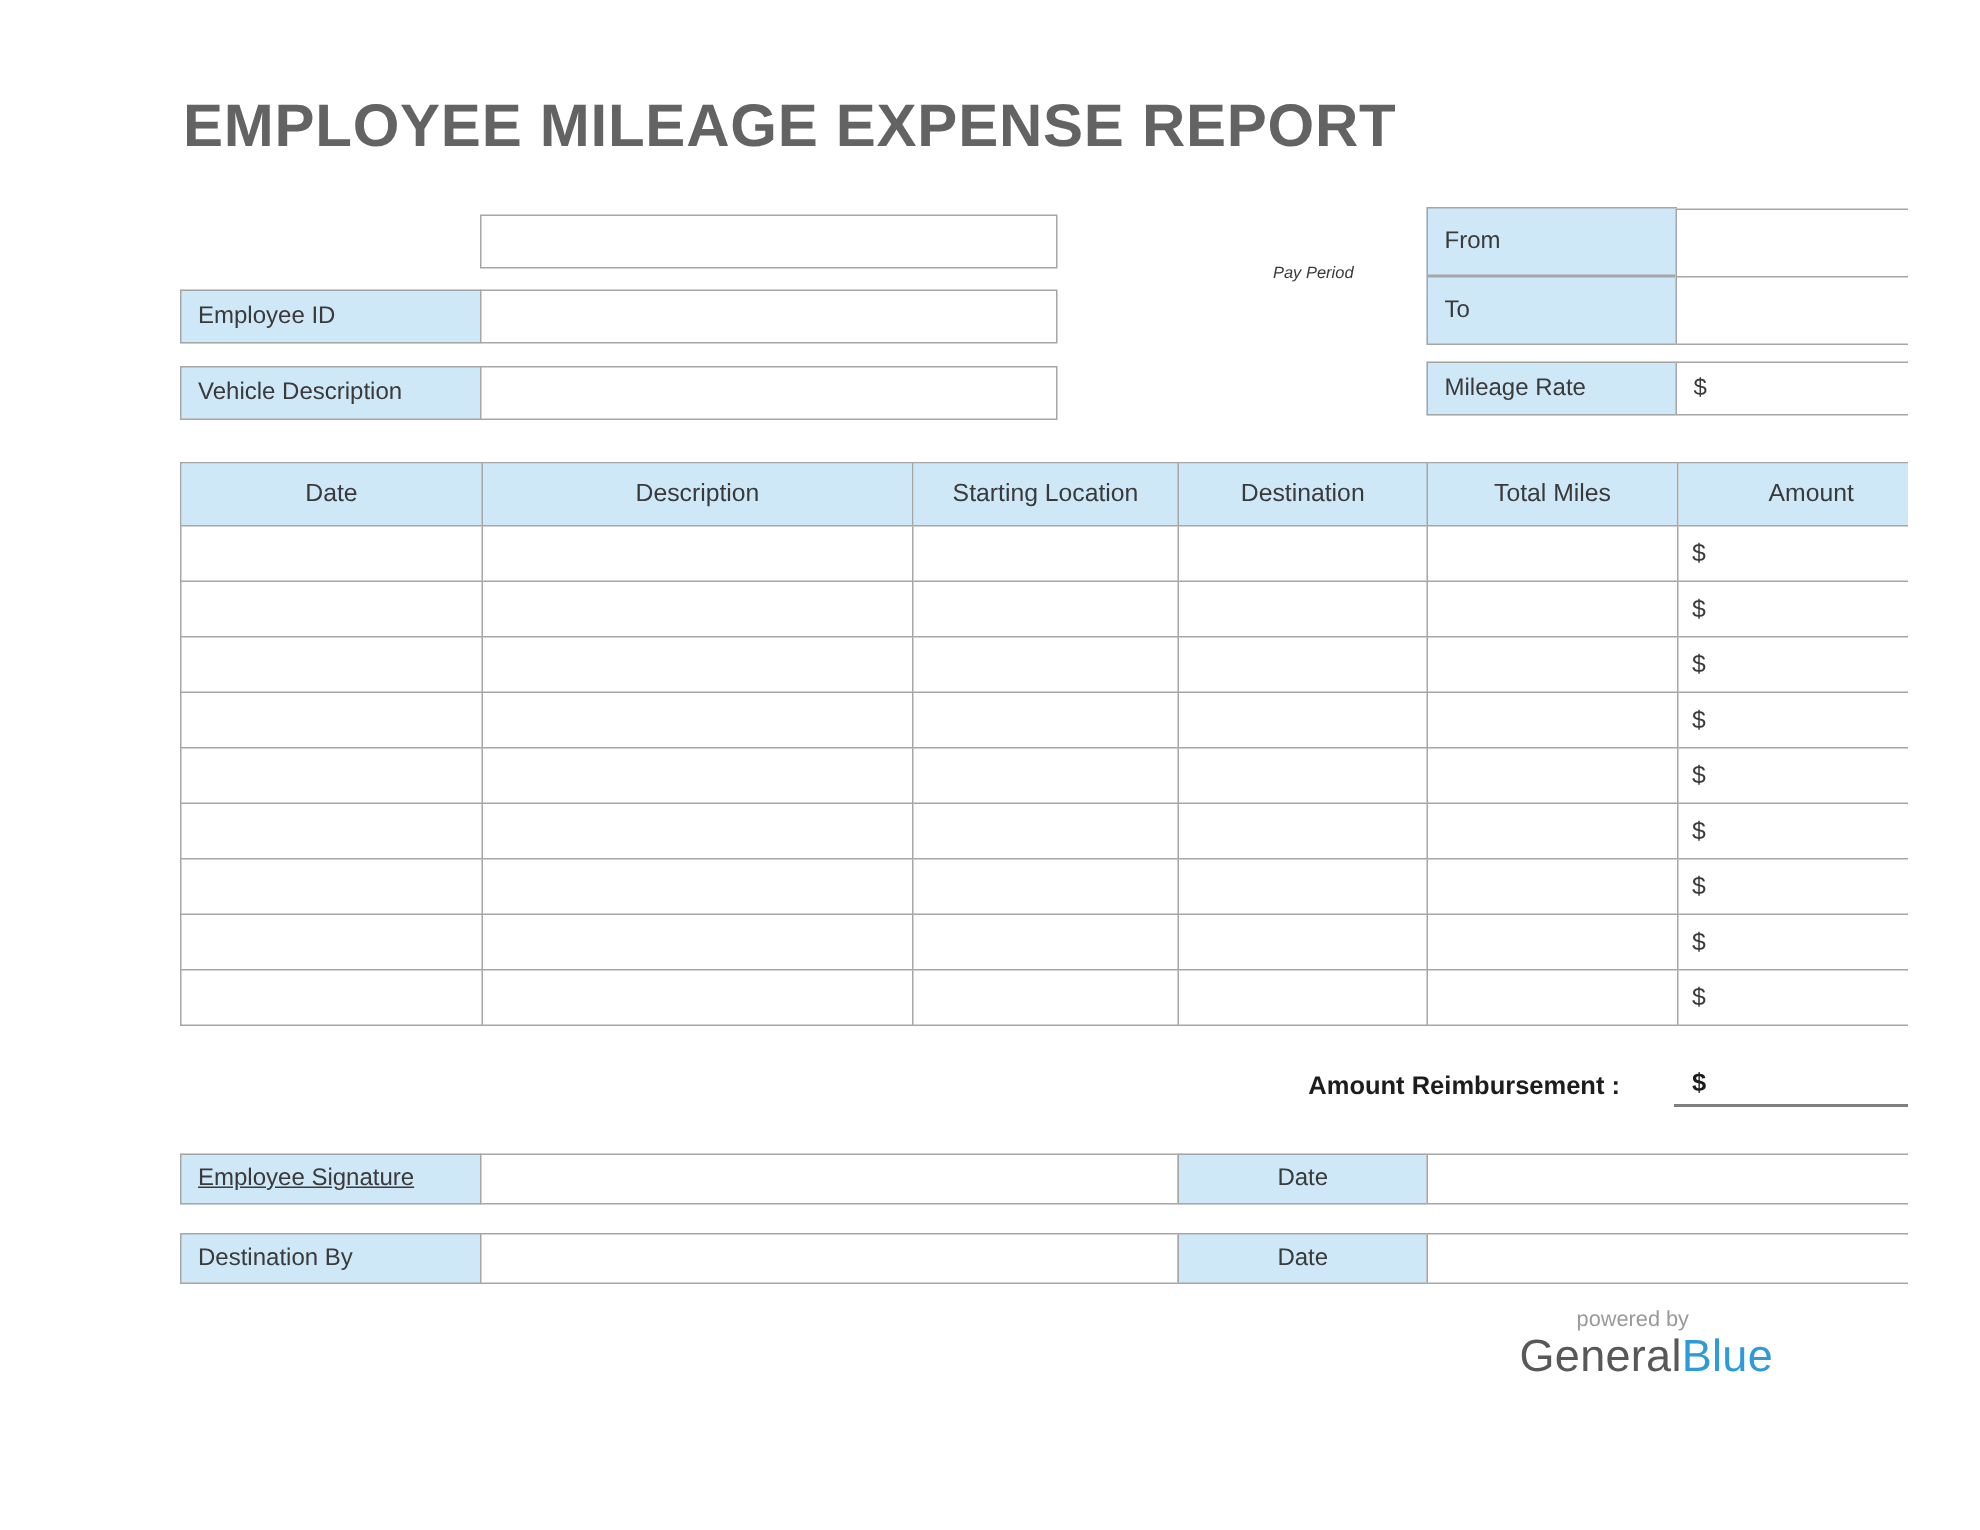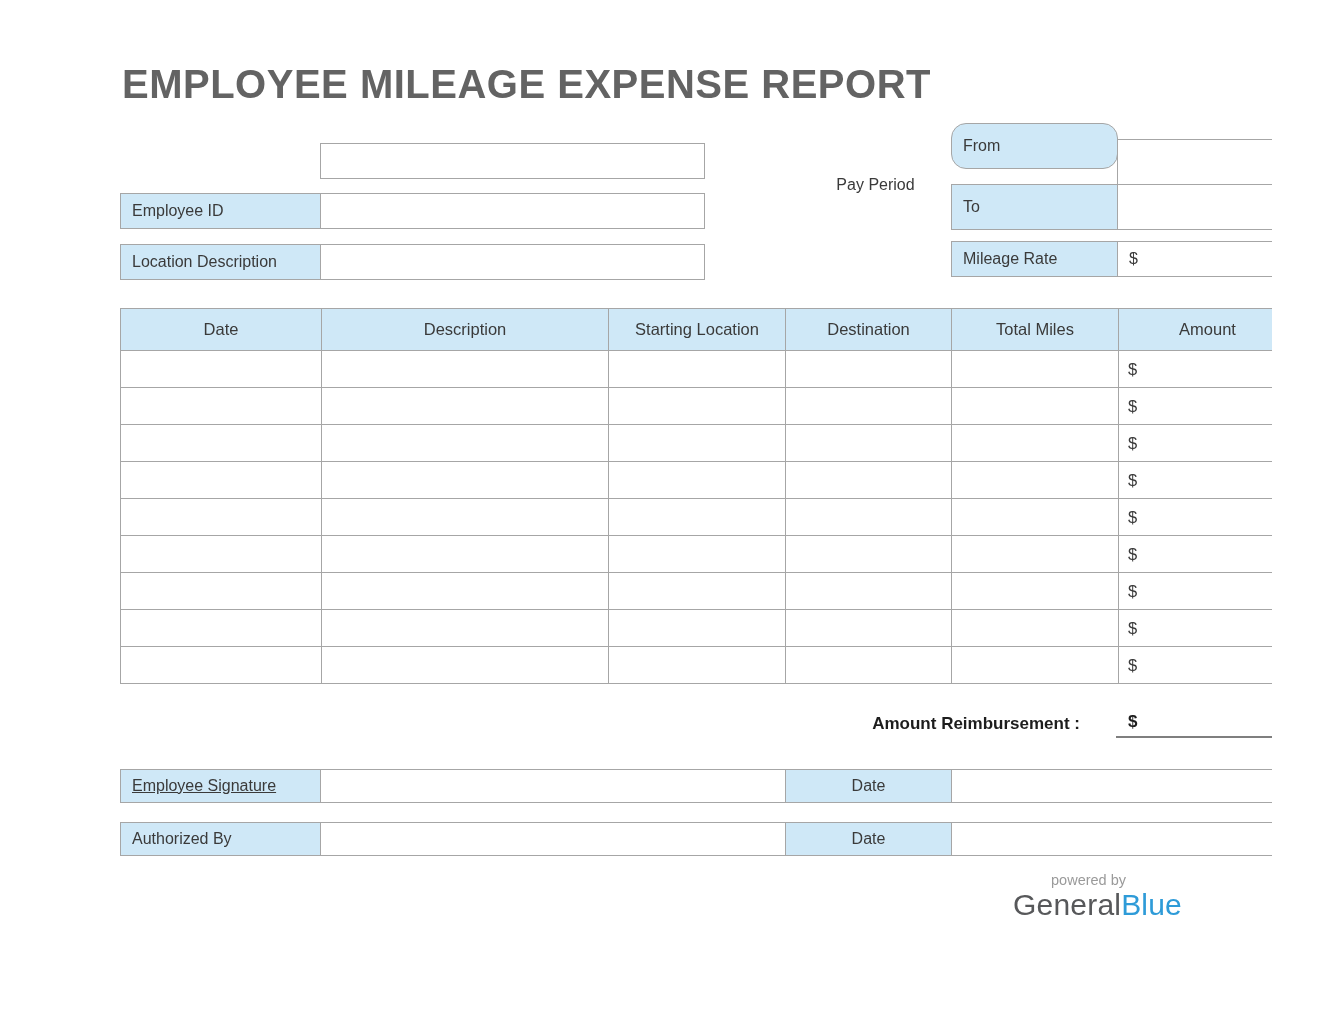--- a/index.html
+++ b/index.html
@@ -31,22 +31,23 @@
     display: flex;
     align-items: center;
     font-size: 16px;
     color: #3a3a3a;
   }
   .label-bg { background: var(--label-bg, #cfe8f7); padding-left: 11px; }
   .input-bg { background: #ffffff; padding-left: 11px; }
   .centered { justify-content: center; padding-left: 0; }
   .plain-label {
     position: absolute;
-    font-size: 16px;
+    font-size: 11px;
     color: #3a3a3a;
+    font-style: italic;
   }
   
   .mileage-table {
     position: absolute;
     left: 72px;
     top: 308px;
     width: 1176px;
     border-collapse: collapse;
     table-layout: fixed;
     font-size: 16.5px;
@@ -118,26 +119,26 @@
 
 <div class="page">
 
   <h1 class="title">EMPLOYEE MILEAGE EXPENSE REPORT</h1>
 
   <div class="box input-bg" style="left:272px; top:143px; width:385px; height:36px;"></div>
 
   <div class="box label-bg" style="left:72px; top:193px; width:201px; height:36px;text-align:center;">Employee ID</div>
   <div class="box input-bg" style="left:272px; top:193px; width:385px; height:36px;"></div>
 
-  <div class="box label-bg" style="left:72px; top:244px; width:201px; height:36px;">Location Description</div>
+  <div class="box label-bg" style="left:72px; top:244px; width:201px; height:36px;">Vehicle Description</div>
   <div class="box input-bg" style="left:272px; top:244px; width:385px; height:36px;"></div>
 
   <div class="plain-label" style="left:760px; top:176px; width:135px; text-align:center;">Pay Period</div>
 
-  <div class="box label-bg" style="left:903px; top:123px; width:167px; height:46px;border-radius:15px;">From</div>
+  <div class="box label-bg" style="left:903px; top:138px; width:167px; height:46px;">From</div>
   <div class="box input-bg" style="left:1069px; top:139px; width:179px; height:46px;"></div>
 
   <div class="box label-bg" style="left:903px; top:184px; width:167px; height:46px;">To</div>
   <div class="box input-bg" style="left:1069px; top:184px; width:179px; height:46px;"></div>
 
   <div class="box label-bg" style="left:903px; top:241px; width:167px; height:36px;">Mileage Rate</div>
   <div class="box input-bg" style="left:1069px; top:241px; width:179px; height:36px;">$</div>
 
   <table class="mileage-table">
     <colgroup>
@@ -235,21 +236,21 @@
   </table>
 
   <div class="total-label">Amount Reimbursement :</div>
   <div class="total-value-box">$</div>
 
   <div class="box label-bg" style="left:72px; top:769px; width:201px; height:34px;text-decoration:underline;">Employee Signature</div>
   <div class="box input-bg" style="left:272px; top:769px; width:466px; height:34px;"></div>
   <div class="box label-bg centered" style="left:737px; top:769px; width:167px; height:34px;">Date</div>
   <div class="box input-bg" style="left:903px; top:769px; width:345px; height:34px;"></div>
 
-  <div class="box label-bg" style="left:72px; top:822px; width:201px; height:34px;">Authorized By</div>
+  <div class="box label-bg" style="left:72px; top:822px; width:201px; height:34px;">Destination By</div>
   <div class="box input-bg" style="left:272px; top:822px; width:466px; height:34px;"></div>
   <div class="box label-bg centered" style="left:737px; top:822px; width:167px; height:34px;">Date</div>
   <div class="box input-bg" style="left:903px; top:822px; width:345px; height:34px;"></div>
 
   <div class="footer">
     <div class="powered-by">powered by</div>
     <div class="brand"><span>General</span><span class="brand-blue">Blue</span></div>
   </div>
 
 </div>

